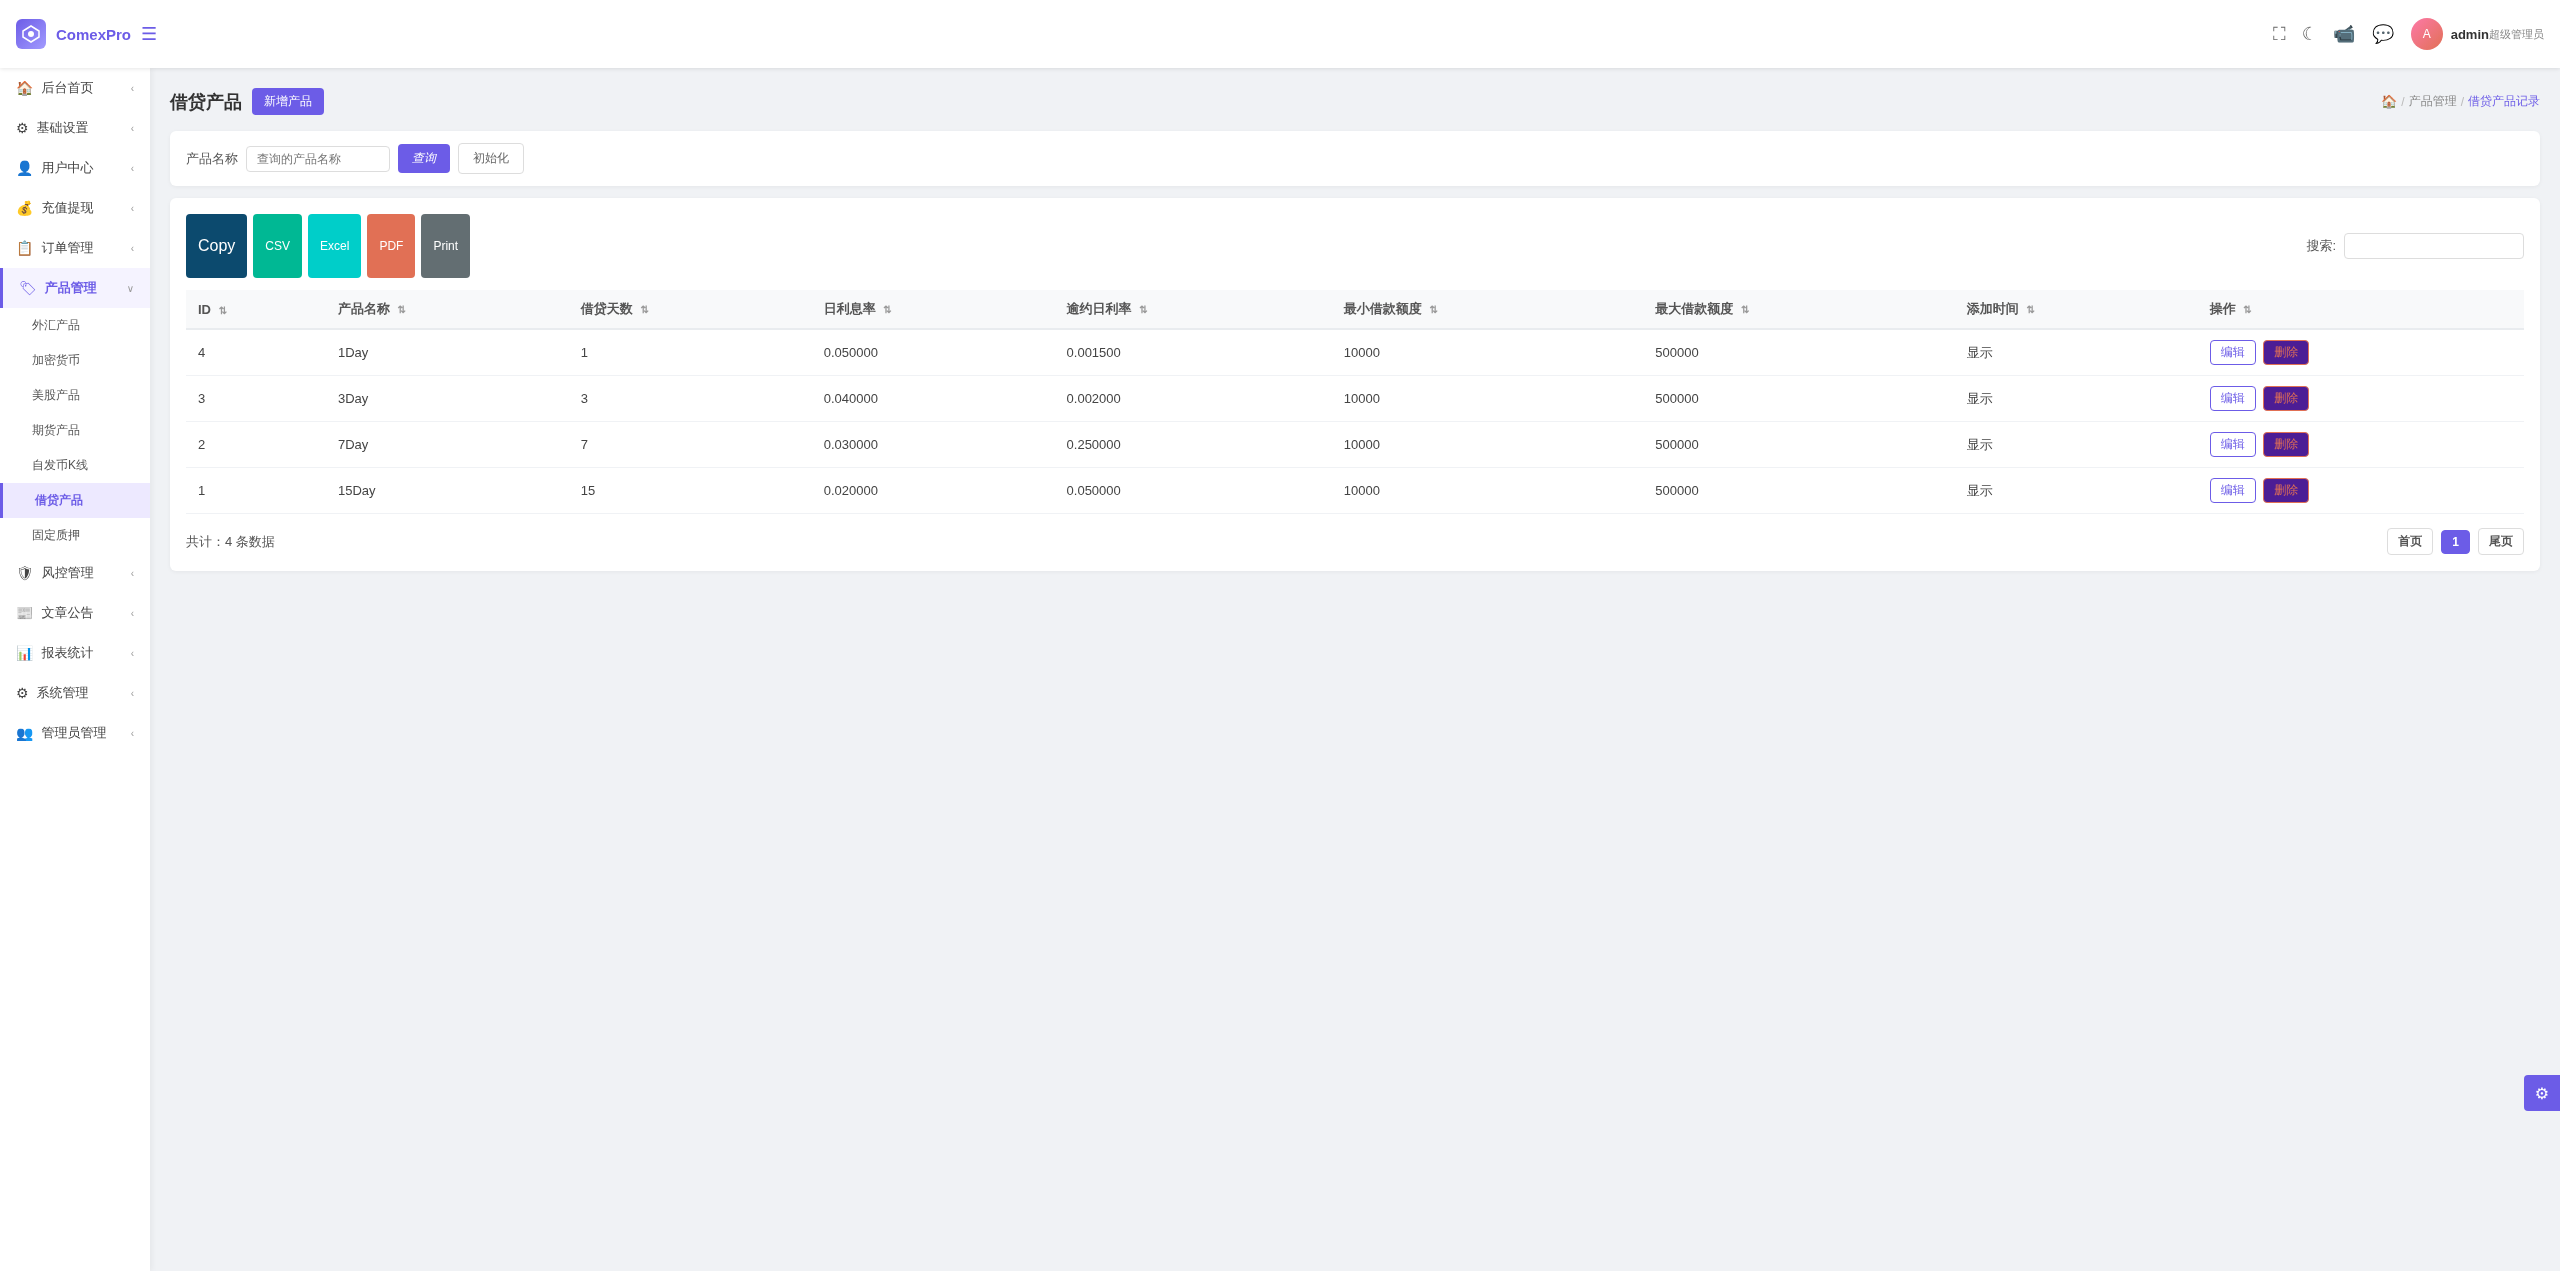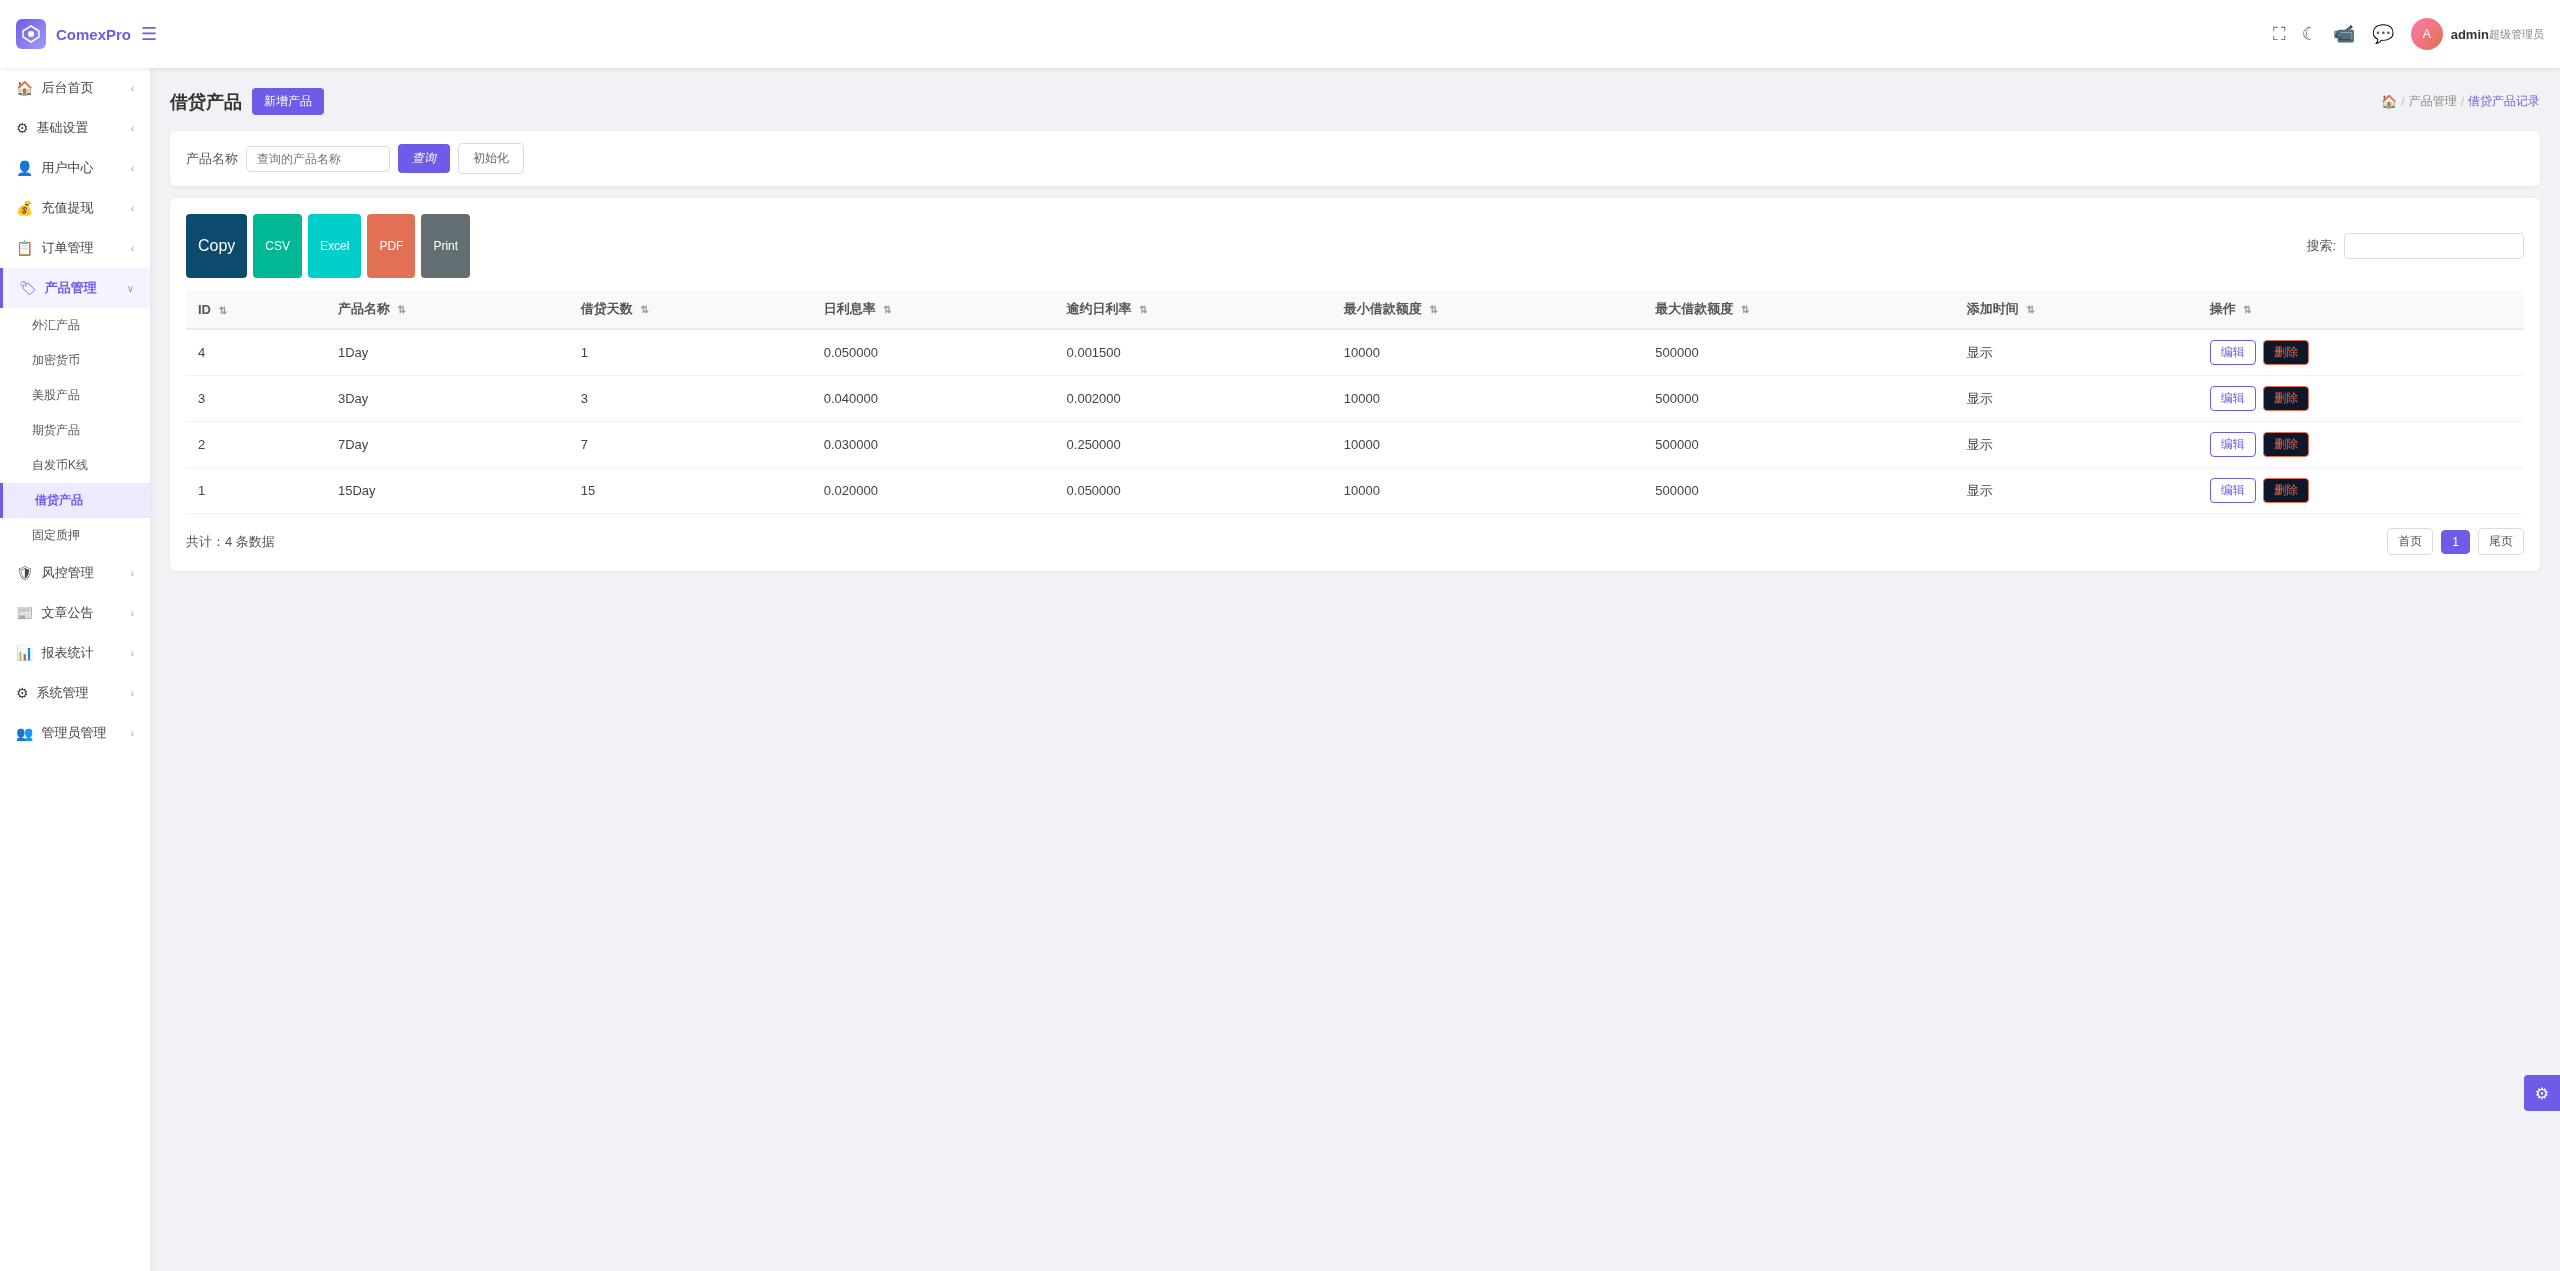--- a/index.html
+++ b/index.html
@@ -191,21 +191,21 @@
       background: #fff;
       color: #6c5ce7;
       border: 1px solid #6c5ce7;
       padding: 3px 10px;
       border-radius: 4px;
       font-size: 12px;
       cursor: pointer;
       margin-right: 4px;
     }
     .op-del-btn {
-      background: #0f172a;
+      background: #4c1d95;
       color: #e17055;
       border: 1px solid #e17055;
       padding: 3px 10px;
       border-radius: 4px;
       font-size: 12px;
       cursor: pointer;
     }
 
     
     .table-footer {
@@ -218,20 +218,21 @@
     }
     .pagination { display: flex; align-items: center; gap: 8px; }
     .page-btn {
       background: #fff;
       border: 1px solid #ddd;
       color: #555;
       padding: 4px 10px;
       border-radius: 4px;
       font-size: 12px;
       cursor: pointer;
+      font-weight: bold;
     }
     .page-btn.active { background: #6c5ce7; color: #fff; border-color: #6c5ce7; }
 
     
     .gear-float {
       position: fixed;
       right: 0;
       bottom: 160px;
       background: #6c5ce7;
       color: #fff;

